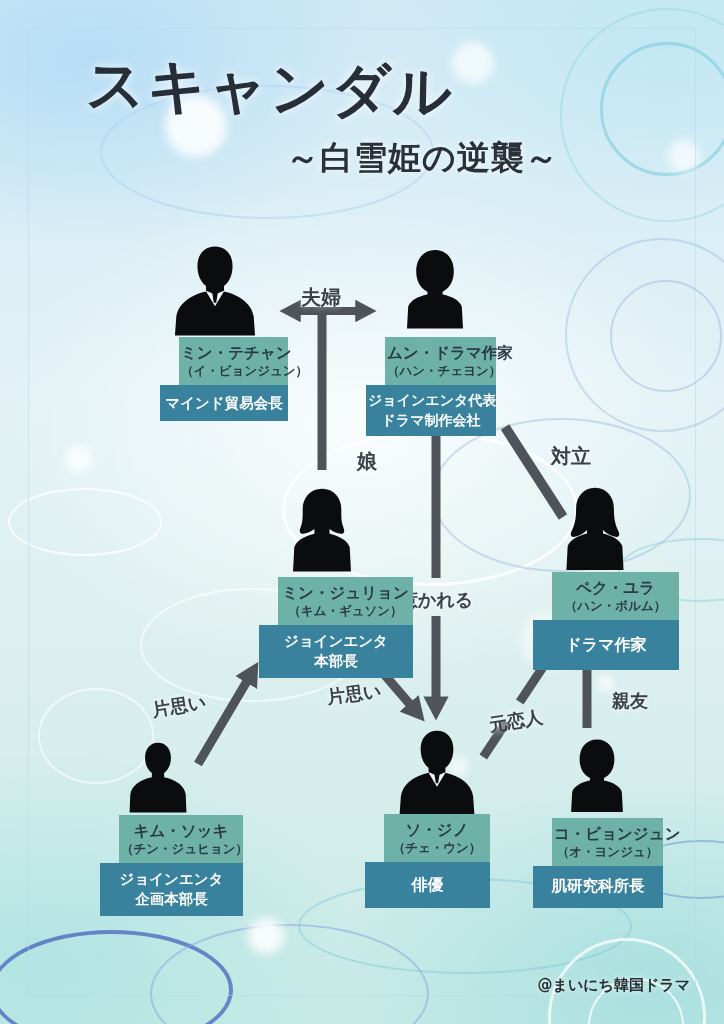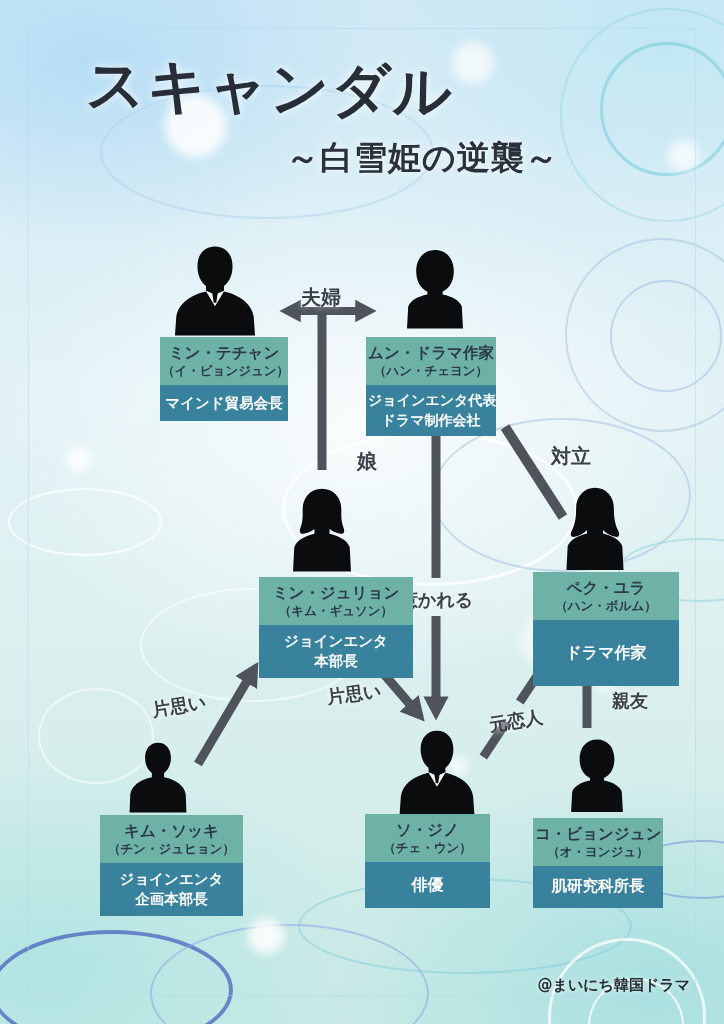--- a/index.html
+++ b/index.html
@@ -23,21 +23,21 @@
   .title-sub{position:absolute;left:286px;top:136px;font-size:33px;font-weight:800;color:#2a313a;
     letter-spacing:1px;text-shadow:0 0 8px rgba(255,255,255,.9);white-space:nowrap;}
   
   svg.lines{position:absolute;left:0;top:0;z-index:2;}
   
   .rel-label{position:absolute;z-index:3;font-weight:700;color:#3a4148;
     text-shadow:0 0 6px rgba(255,255,255,.95);white-space:nowrap;}
   
   .sil{position:absolute;z-index:2;color:#0b0c0e;}
   .card{position:absolute;z-index:3;text-align:center;}
-  .name-sec{background:#6db1a7;color:#2b3a47;padding:6px 2px 5px 2px;}
+  .name-sec{background:#6db1a7;color:#2b3a47;padding:6px 2px 5px 2px;margin-left:19px;}
   .nm{font-size:15.5px;font-weight:700;line-height:1.3;white-space:nowrap;}
   .actor{font-size:12.5px;font-weight:700;line-height:1.35;white-space:nowrap;}
   .role-sec{background:#38829e;color:#ffffff;font-weight:700;font-size:14.5px;line-height:1.4;
     padding:8px 2px;white-space:nowrap;}
   .role-sec.tall{padding:12px 2px;}
   .credit{position:absolute;right:34px;top:976px;z-index:3;font-size:15px;font-weight:800;color:#272d34;
     text-shadow:0 0 6px rgba(255,255,255,.8);}
   .hidden-defs{position:absolute;width:0;height:0;overflow:hidden;}
 </style>
 </head>
@@ -167,21 +167,21 @@
   </div>
 
   <svg class="sil" style="left:553px;top:484px;" width="84" height="88">
       <use href="#sil-woman-long"></use>
     </svg>
   <div class="card" style="left:533px;top:572px;width:146px;">
     <div class="name-sec">
       <div class="nm">ペク・ユラ</div>
       <div class="actor">（ハン・ボルム）</div>
     </div>
-    <div class="role-sec" style="padding:22px 2px;font-size:16px;">
+    <div class="role-sec" style="padding:14px 2px;font-size:16px;">
       <div>ドラマ作家</div>
     </div>
   </div>
 
   <svg class="sil" style="left:122px;top:738px;" width="72" height="77">
       <use href="#sil-man-short"></use>
     </svg>
   <div class="card" style="left:100px;top:815px;width:143px;">
     <div class="name-sec">
       <div class="nm">キム・ソッキ</div>

